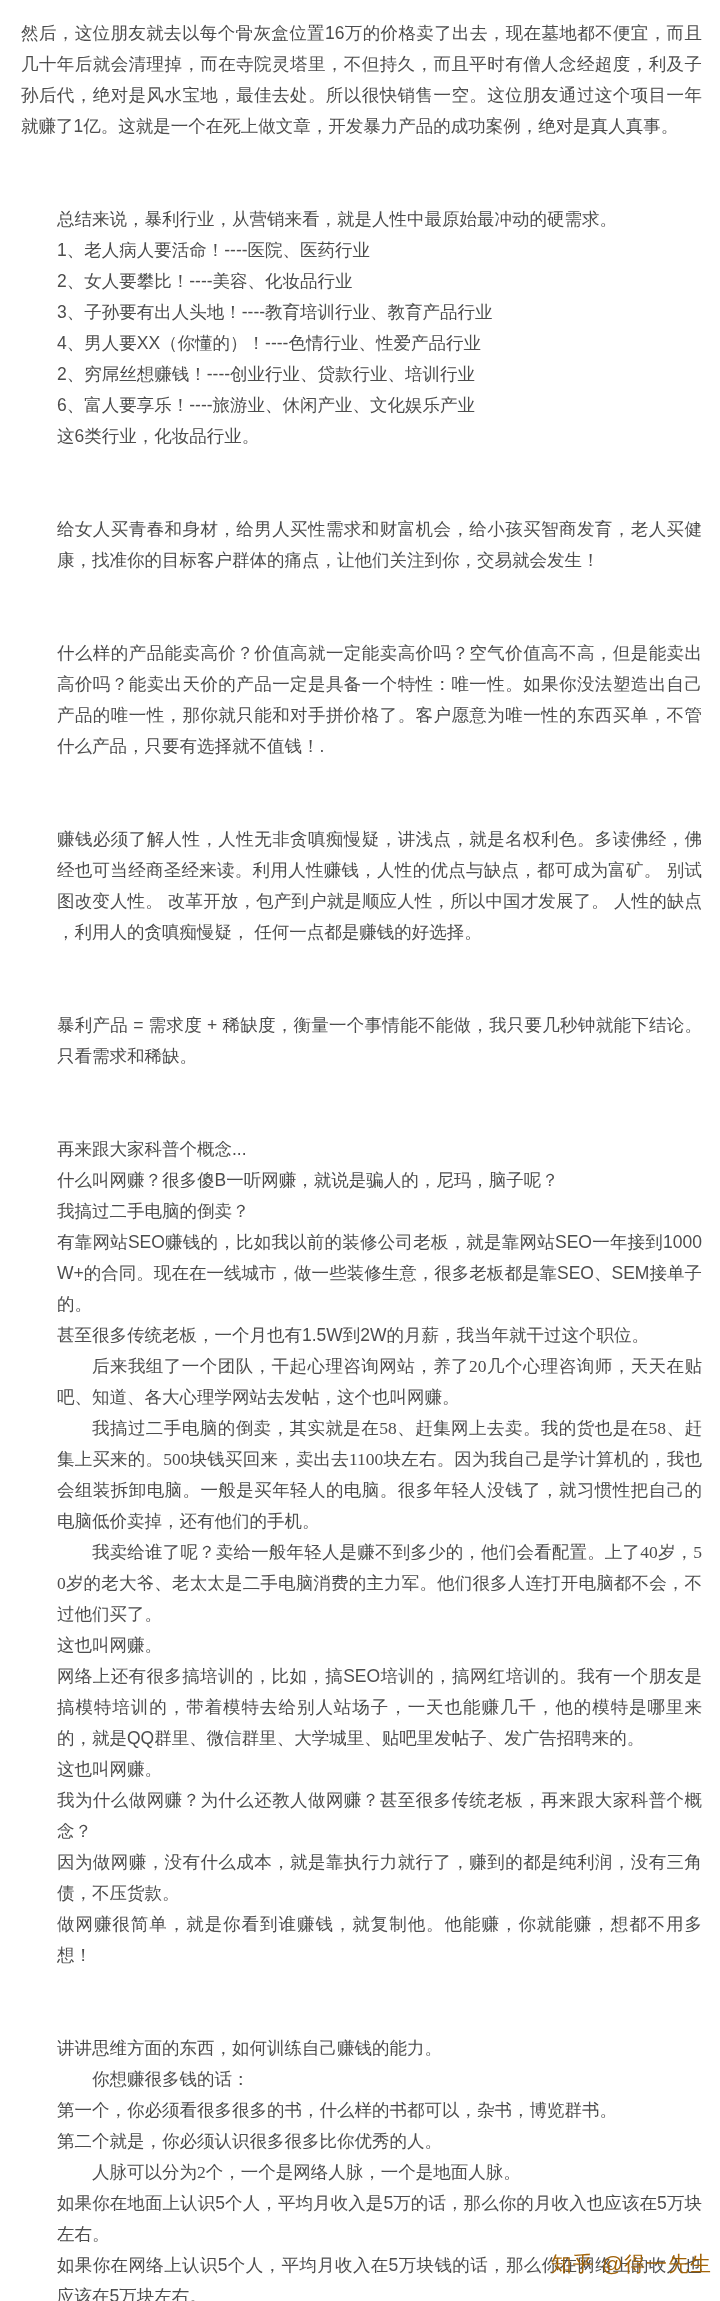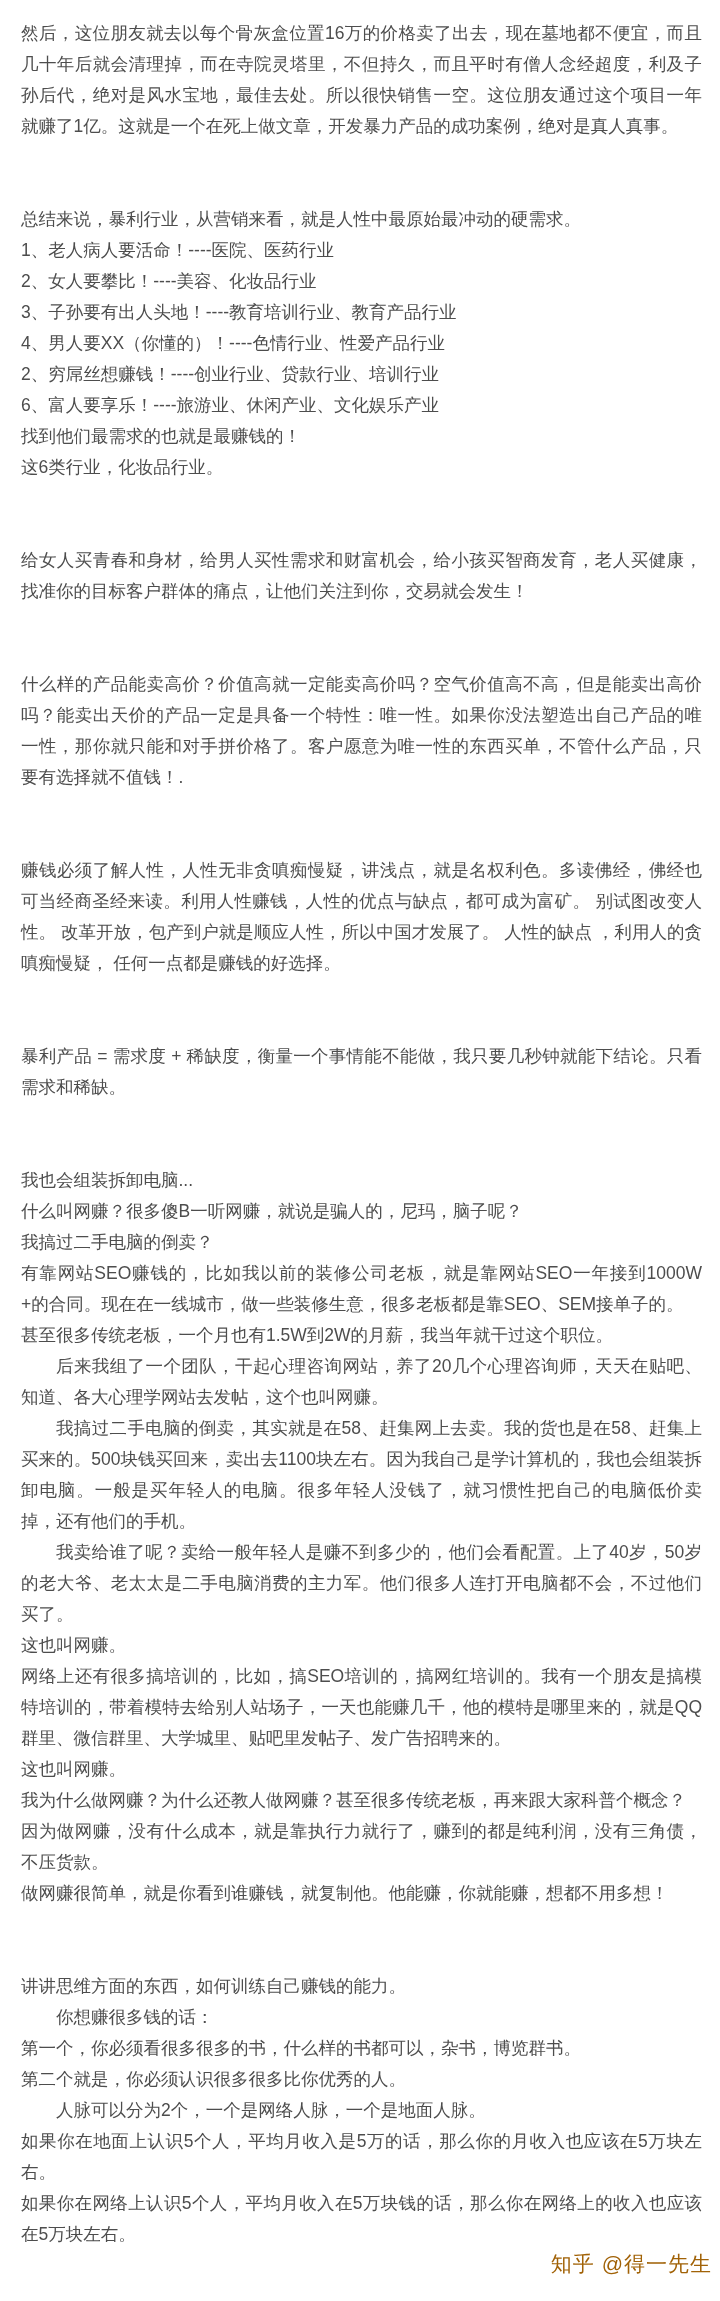--- a/index.html
+++ b/index.html
@@ -19,28 +19,30 @@
     width: 720px;
     padding: 18px 18px 0 21px;
     color: #4d4d4d;
     font-size: 17.5px;
     line-height: 31px;
     text-align: justify;
     text-justify: inter-ideograph;
   }
   .block + .block {
     margin-top: 62px;
+    margin-left: 36px;
   }
   .para {
     margin: 0;
     padding: 0;
     word-break: break-all;
   }
   .para.indent {
     text-indent: 2em;
+    font-family: Liberation Serif, serif;
   }
   .watermark {
     position: absolute;
     top: 2249px;
     right: 8px;
     font-size: 21px;
     line-height: 30px;
     color: #a16207;
     letter-spacing: 1px;
     white-space: nowrap;
@@ -55,37 +57,36 @@
       <p class="para">然后，这位朋友就去以每个骨灰盒位置16万的价格卖了出去，现在墓地都不便宜，而且几十年后就会清理掉，而在寺院灵塔里，不但持久，而且平时有僧人念经超度，利及子孙后代，绝对是风水宝地，最佳去处。所以很快销售一空。这位朋友通过这个项目一年就赚了1亿。这就是一个在死上做文章，开发暴力产品的成功案例，绝对是真人真事。</p>
     </div>
     <div class="block">
       <p class="para">总结来说，暴利行业，从营销来看，就是人性中最原始最冲动的硬需求。</p>
       <p class="para">1、老人病人要活命！----医院、医药行业</p>
       <p class="para">2、女人要攀比！----美容、化妆品行业</p>
       <p class="para">3、子孙要有出人头地！----教育培训行业、教育产品行业</p>
       <p class="para">4、男人要XX（你懂的）！----色情行业、性爱产品行业</p>
       <p class="para">2、穷屌丝想赚钱！----创业行业、贷款行业、培训行业</p>
       <p class="para">6、富人要享乐！----旅游业、休闲产业、文化娱乐产业</p>
-      <p class="para">找到他们最需求的也就是最赚钱的！</p>
       <p class="para">这6类行业，化妆品行业。</p>
     </div>
     <div class="block">
       <p class="para">给女人买青春和身材，给男人买性需求和财富机会，给小孩买智商发育，老人买健康，找准你的目标客户群体的痛点，让他们关注到你，交易就会发生！</p>
     </div>
     <div class="block">
       <p class="para">什么样的产品能卖高价？价值高就一定能卖高价吗？空气价值高不高，但是能卖出高价吗？能卖出天价的产品一定是具备一个特性：唯一性。如果你没法塑造出自己产品的唯一性，那你就只能和对手拼价格了。客户愿意为唯一性的东西买单，不管什么产品，只要有选择就不值钱！.</p>
     </div>
     <div class="block">
       <p class="para">赚钱必须了解人性，人性无非贪嗔痴慢疑，讲浅点，就是名权利色。多读佛经，佛经也可当经商圣经来读。利用人性赚钱，人性的优点与缺点，都可成为富矿。 别试图改变人性。 改革开放，包产到户就是顺应人性，所以中国才发展了。 人性的缺点 ，利用人的贪嗔痴慢疑， 任何一点都是赚钱的好选择。</p>
     </div>
     <div class="block">
       <p class="para">暴利产品 = 需求度 + 稀缺度，衡量一个事情能不能做，我只要几秒钟就能下结论。只看需求和稀缺。</p>
     </div>
     <div class="block">
-      <p class="para">我也会组装拆卸电脑...</p>
+      <p class="para">再来跟大家科普个概念...</p>
       <p class="para">什么叫网赚？很多傻B一听网赚，就说是骗人的，尼玛，脑子呢？</p>
       <p class="para">我搞过二手电脑的倒卖？</p>
       <p class="para">有靠网站SEO赚钱的，比如我以前的装修公司老板，就是靠网站SEO一年接到1000W+的合同。现在在一线城市，做一些装修生意，很多老板都是靠SEO、SEM接单子的。</p>
       <p class="para">甚至很多传统老板，一个月也有1.5W到2W的月薪，我当年就干过这个职位。</p>
       <p class="para indent">后来我组了一个团队，干起心理咨询网站，养了20几个心理咨询师，天天在贴吧、知道、各大心理学网站去发帖，这个也叫网赚。</p>
       <p class="para indent">我搞过二手电脑的倒卖，其实就是在58、赶集网上去卖。我的货也是在58、赶集上买来的。500块钱买回来，卖出去1100块左右。因为我自己是学计算机的，我也会组装拆卸电脑。一般是买年轻人的电脑。很多年轻人没钱了，就习惯性把自己的电脑低价卖掉，还有他们的手机。</p>
       <p class="para indent">我卖给谁了呢？卖给一般年轻人是赚不到多少的，他们会看配置。上了40岁，50岁的老大爷、老太太是二手电脑消费的主力军。他们很多人连打开电脑都不会，不过他们买了。</p>
       <p class="para">这也叫网赚。</p>
       <p class="para">网络上还有很多搞培训的，比如，搞SEO培训的，搞网红培训的。我有一个朋友是搞模特培训的，带着模特去给别人站场子，一天也能赚几千，他的模特是哪里来的，就是QQ群里、微信群里、大学城里、贴吧里发帖子、发广告招聘来的。</p>
       <p class="para">这也叫网赚。</p>

